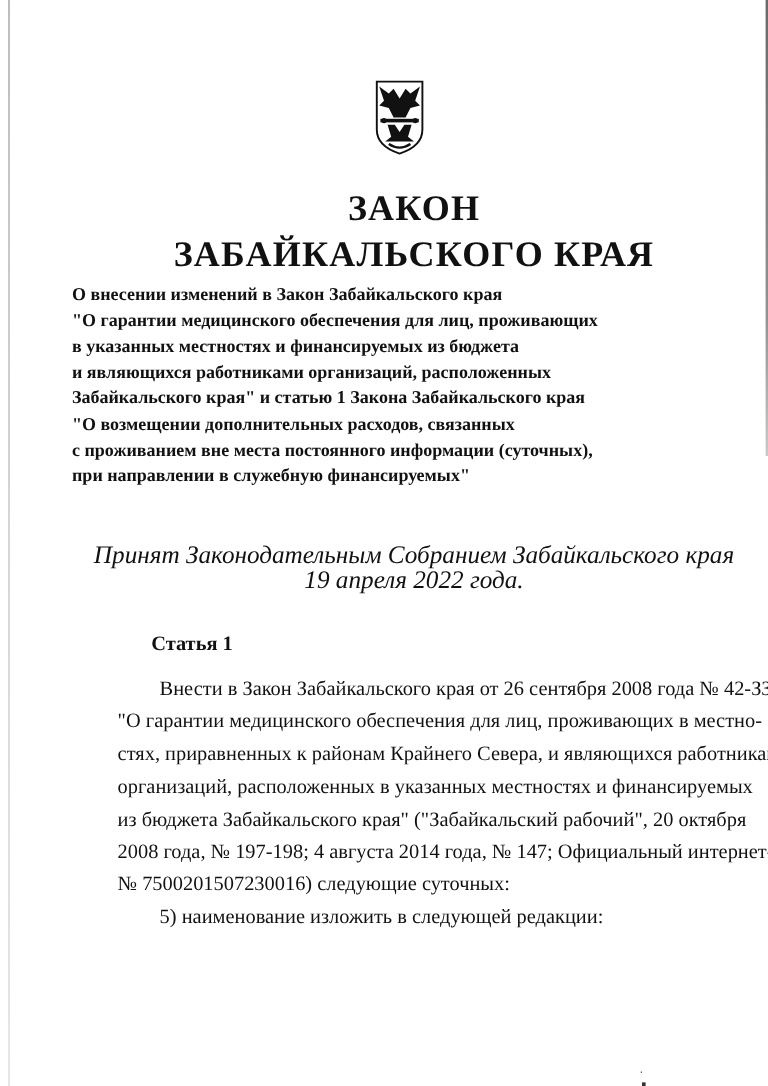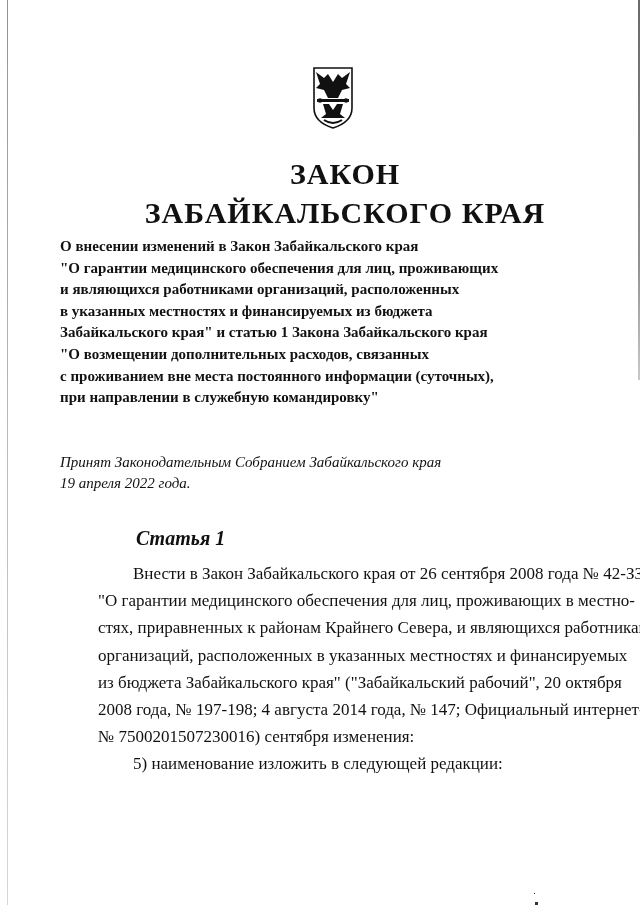--- a/index.html
+++ b/index.html
@@ -10,25 +10,25 @@
   .scan-right { position: absolute; left: 638px; top: 0; width: 2px; height: 380px;
                 background: linear-gradient(to bottom, #444 0%, #777 70%, #bbb 100%); opacity: 0.8; }
   .emblem { position: absolute; left: 312px; top: 64px; width: 42px; height: 66px; }
   .title1 { position: absolute; left: 0; width: 690px; top: 157px; text-align: center;
             font-weight: bold; font-size: 30px; letter-spacing: 1px; line-height: 34px; }
   .title2 { position: absolute; left: 0; width: 690px; top: 196px; text-align: center;
             font-weight: bold; font-size: 30px; letter-spacing: 1px; line-height: 34px; }
   .subtitle { position: absolute; left: 60px; width: 570px; top: 236px; text-align: left;
               font-weight: bold; font-size: 15px; line-height: 21.6px; }
   .subtitle div { white-space: nowrap; }
-  .adopted { position: absolute; left: 60px; width: 570px; top: 452px; text-align: left;
-             font-style: italic; font-size: 15px; line-height: 21px; }
+  .adopted { position: absolute; left: 60px; width: 570px; top: 452px; text-align: center;
+             font-style: italic; font-size: 21px; line-height: 21px; }
   .adopted div { white-space: nowrap; }
-  .article-title { position: absolute; left: 136px; top: 527px; font-style: italic; font-weight: bold;
-                   font-size: 20px; }
+  .article-title { position: absolute; left: 126px; top: 527px; font-weight: bold;
+                   font-size: 17px; }
   .body-text { position: absolute; left: 98px; width: 499px; top: 560px; font-size: 17px; line-height: 27.2px; }
   .line { display: block; white-space: nowrap; text-align: justify; text-align-last: justify; height: 27.2px; }
   .line.last { text-align-last: left; }
   .line.indent { padding-left: 35px; }
   .mark1 { position: absolute; left: 534px; top: 893px; width: 1px; height: 1px; background: #333; }
   .mark2 { position: absolute; left: 535px; top: 902px; width: 3px; height: 3px; background: #333; }
 </style>
 </head>
 <body>
 
@@ -44,40 +44,40 @@
   <path d="M11 40 L17 40 L21 46 L25 40 L31 40 L28 50 L33 54 L9 54 L14 50 Z" fill="#111"></path>
   <path d="M12 56 Q21 62 30 56" stroke="#111" stroke-width="2" fill="none"></path>
 </svg>
 
 <div class="title1">ЗАКОН</div>
 <div class="title2">ЗАБАЙКАЛЬСКОГО КРАЯ</div>
 
 <div class="subtitle">
   <div>О внесении изменений в Закон Забайкальского края</div>
   <div>"О гарантии медицинского обеспечения для лиц, проживающих</div>
+  <div>в указанных местностях и финансируемых из бюджета</div>
   <div>и являющихся работниками организаций, расположенных</div>
-  <div>в указанных местностях и финансируемых из бюджета</div>
   <div>Забайкальского края" и статью 1 Закона Забайкальского края</div>
   <div>"О возмещении дополнительных расходов, связанных</div>
   <div>с проживанием вне места постоянного информации (суточных),</div>
-  <div>при направлении в служебную командировку"</div>
+  <div>при направлении в служебную финансируемых"</div>
 </div>
 
 <div class="adopted">
   <div>Принят Законодательным Собранием Забайкальского края</div>
   <div>19 апреля 2022 года.</div>
 </div>
 
 <div class="article-title">Статья 1</div>
 
 <div class="body-text">
   <span class="line indent">Внести в Закон Забайкальского края от 26 сентября 2008 года № 42-ЗЗК</span>
   <span class="line">"О гарантии медицинского обеспечения для лиц, проживающих в местно-</span>
   <span class="line">стях, приравненных к районам Крайнего Севера, и являющихся работниками</span>
   <span class="line">организаций, расположенных в указанных местностях и финансируемых</span>
   <span class="line">из бюджета Забайкальского края" ("Забайкальский рабочий", 20 октября</span>
   <span class="line">2008 года, № 197-198; 4 августа 2014 года, № 147; Официальный интернет-</span>
-  <span class="line last">№ 7500201507230016) сентября изменения:</span>
+  <span class="line last">№ 7500201507230016) следующие суточных:</span>
   <span class="line indent last">5) наименование изложить в следующей редакции:</span>
 </div>
 
 <div class="mark1"></div>
 <div class="mark2"></div>
 
 </body></html>

